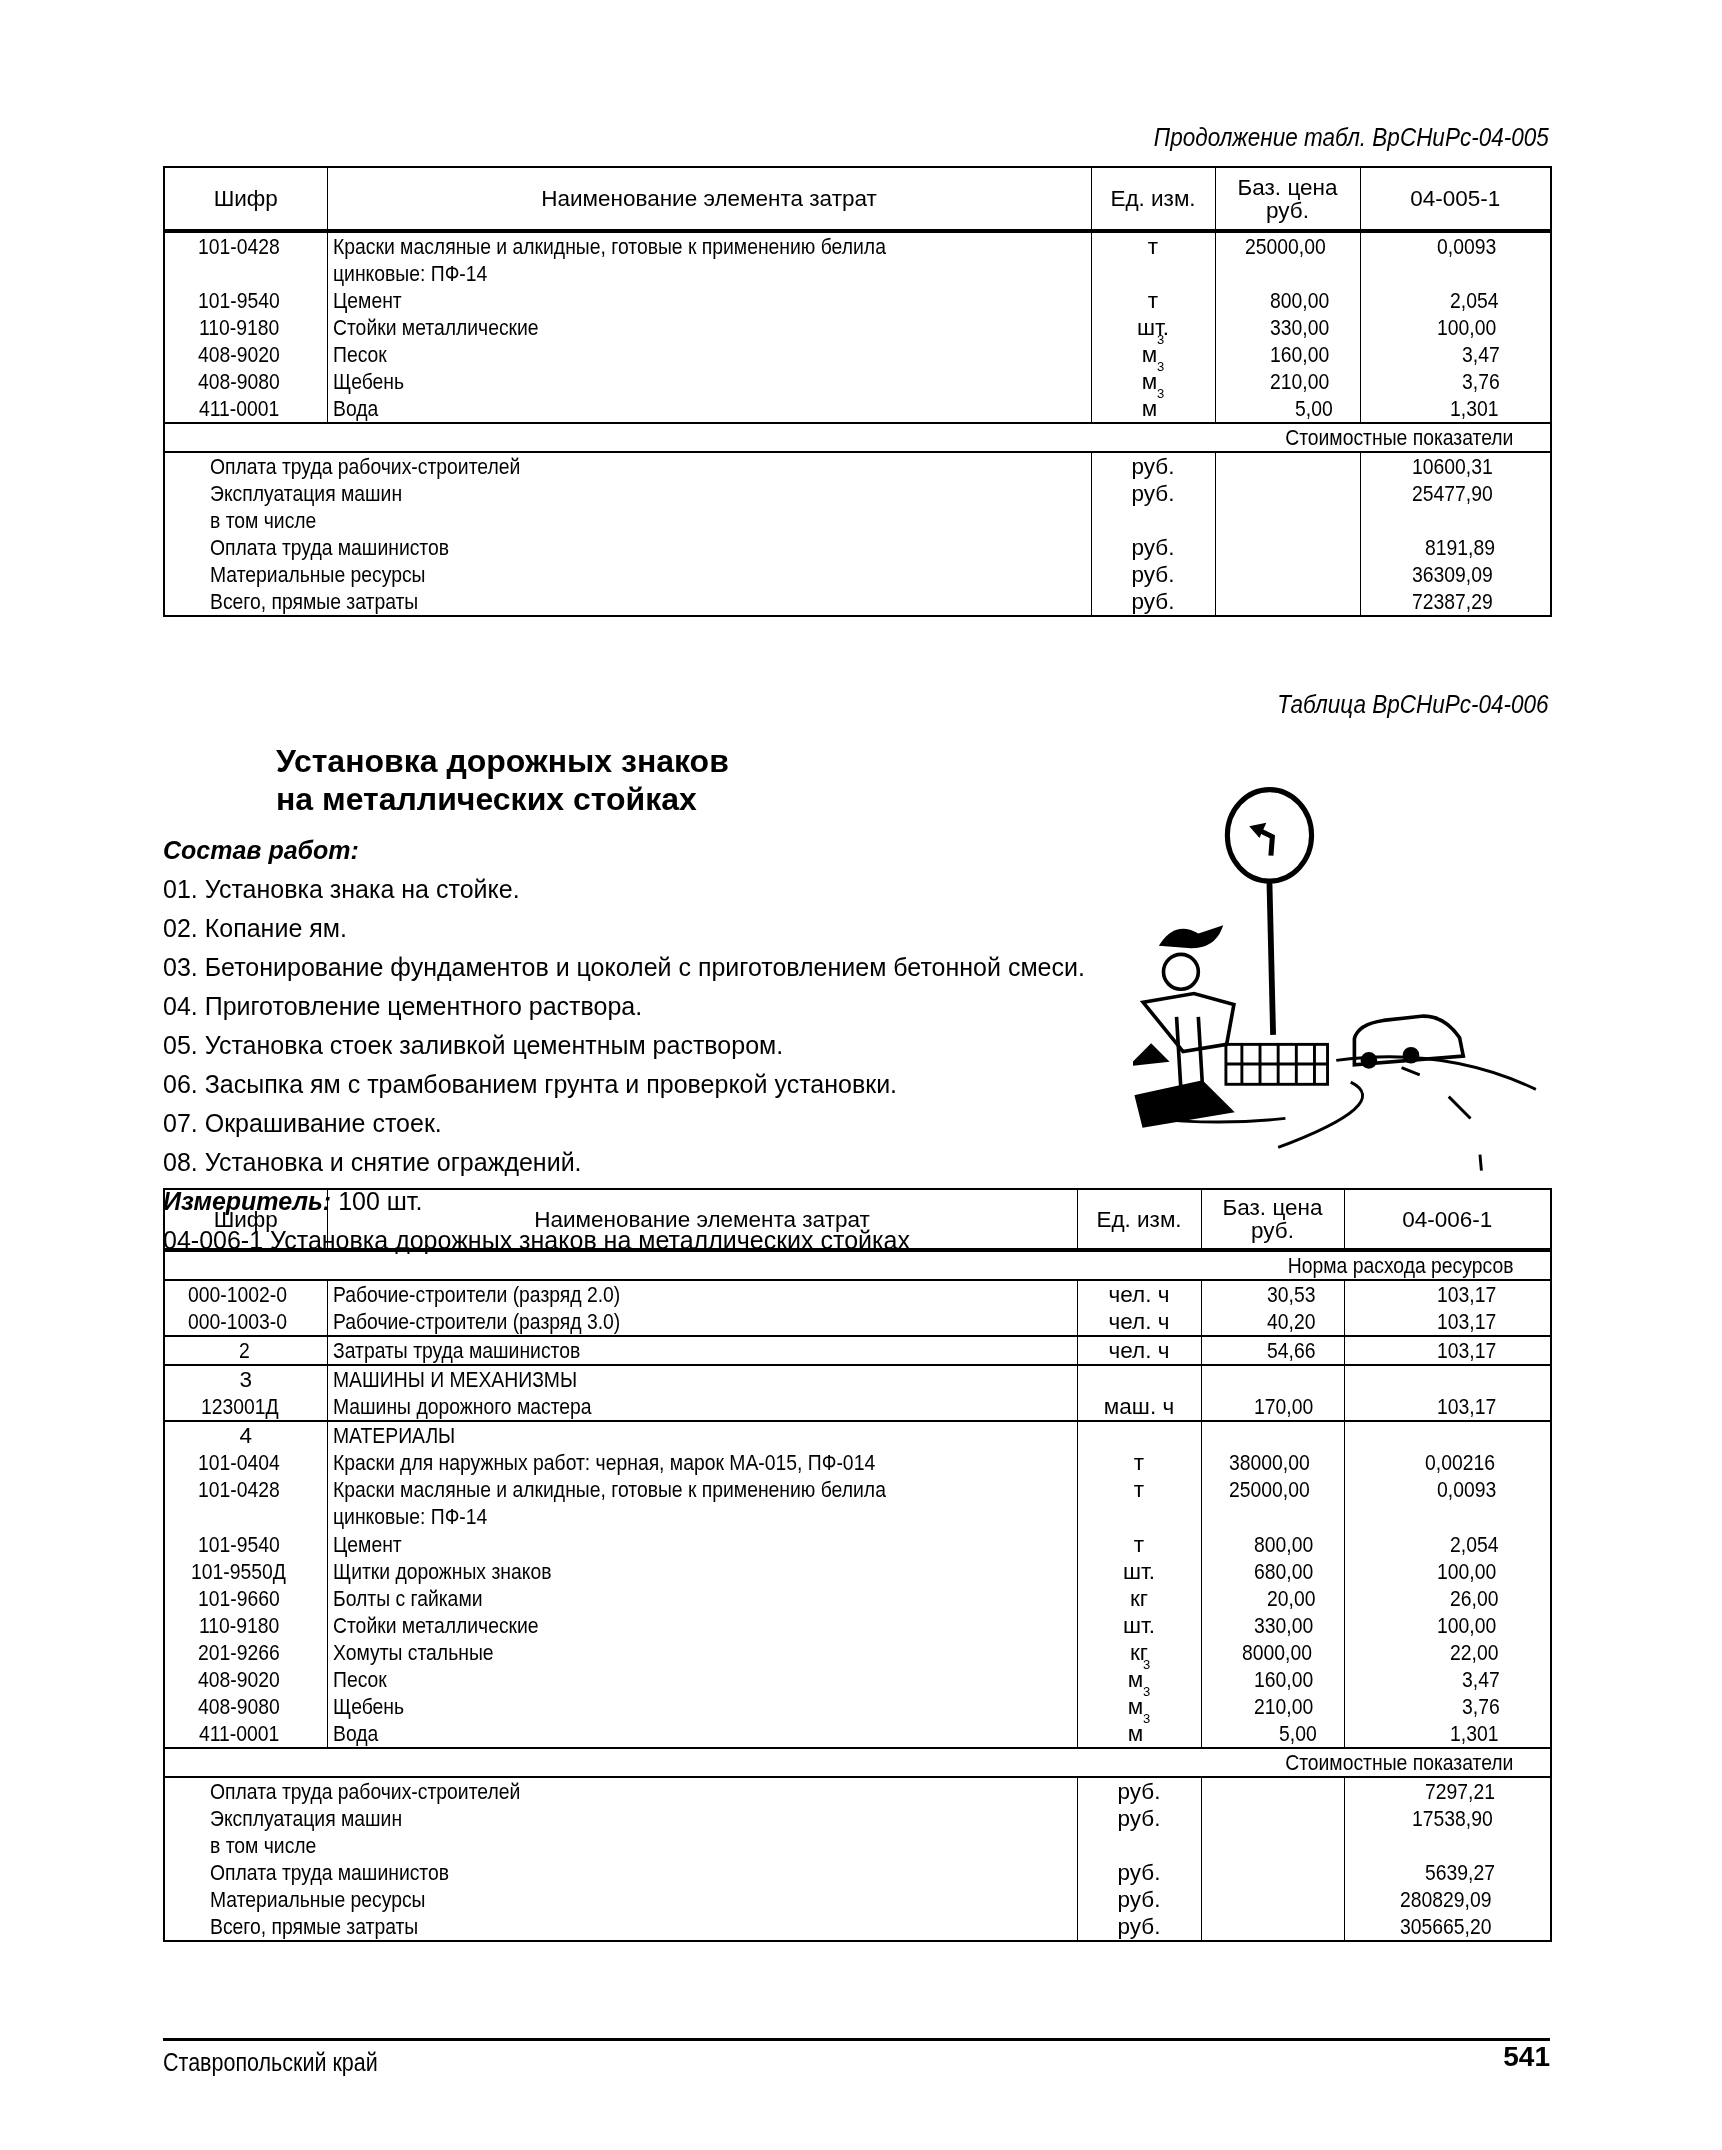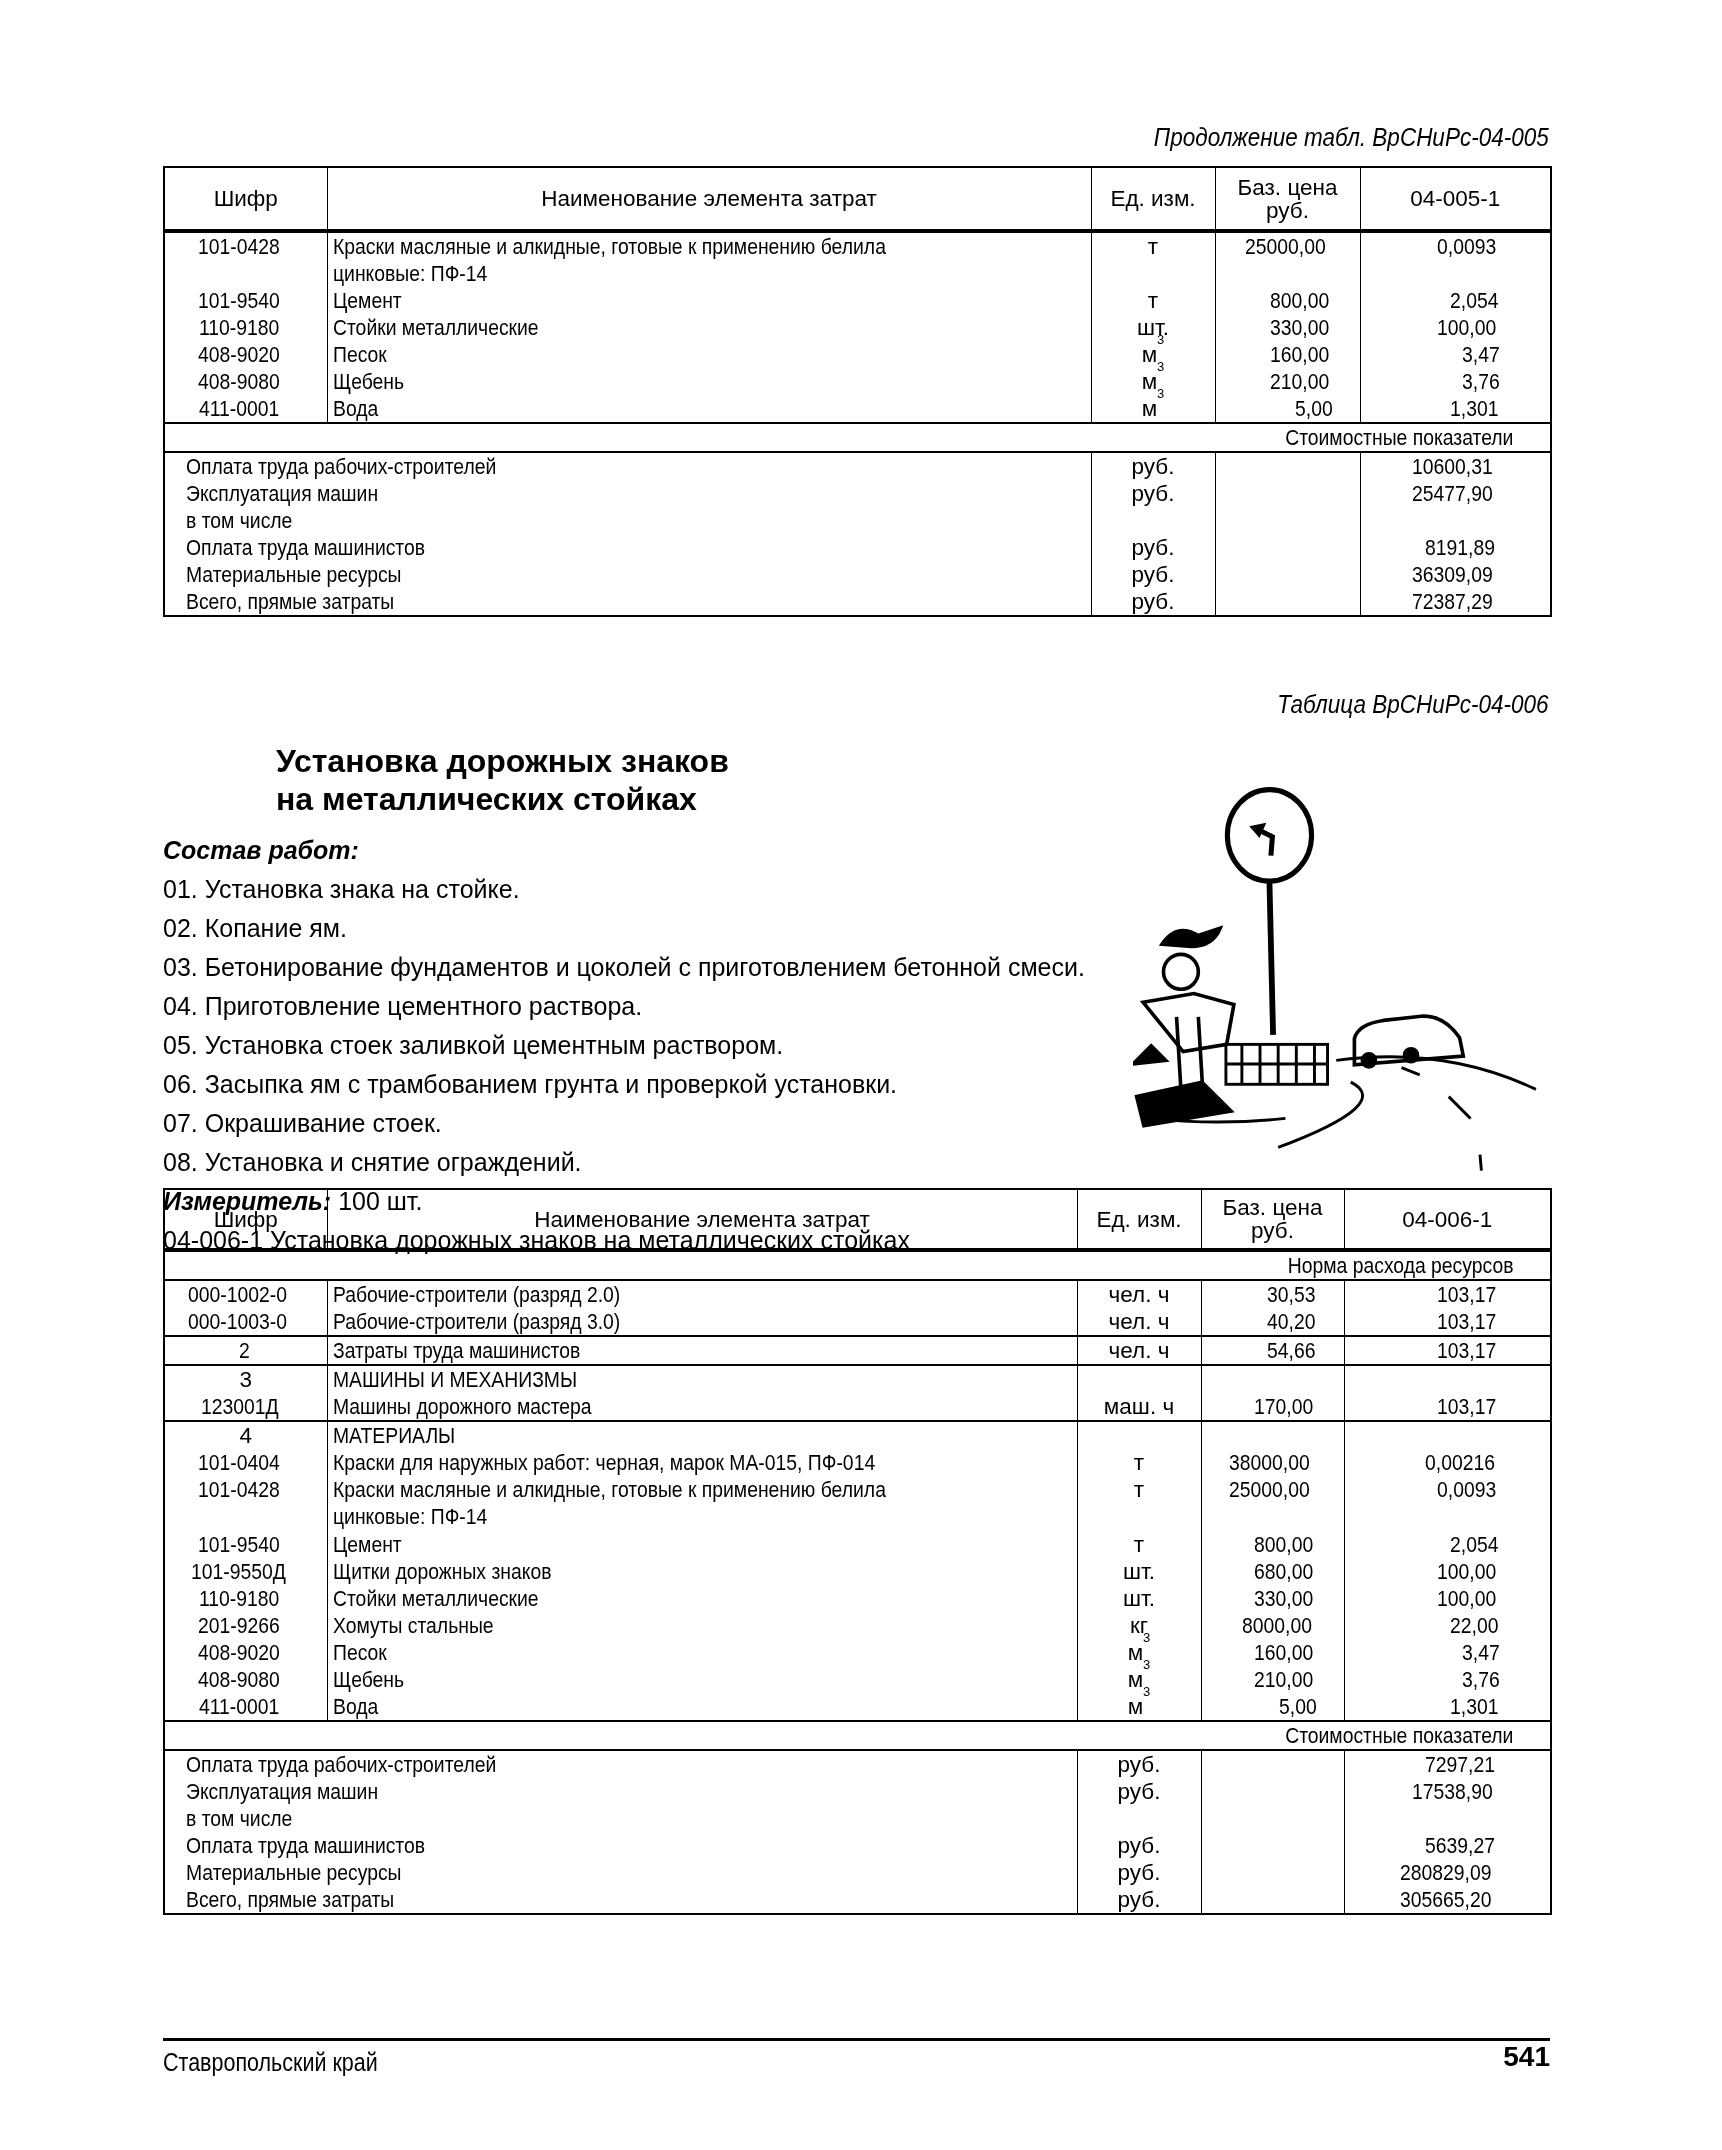--- a/index.html
+++ b/index.html
@@ -13,21 +13,21 @@
   table.cost td, table.cost th{padding:0 5.8px;vertical-align:top;line-height:27px;height:27px;font-weight:normal;overflow:visible;white-space:nowrap;}
   table.cost{border:2.9px solid #000;}
   table.cost th{border:1.5px solid #000;border-bottom:4.4px solid #000;text-align:center;vertical-align:middle;line-height:23px;}
   table.cost td.c1{border-right:1.5px solid #000;text-align:center;}
   table.cost td.c2{border-right:1.5px solid #000;text-align:left;}
   table.cost td.c3{border-right:1.5px solid #000;text-align:center;}
   table.cost td.c4{border-right:1.5px solid #000;text-align:right;padding-right:20.3px;}
   table.cost td.c5r{text-align:right;padding-right:44px;}
   table.cost tr.sect td{border-top:2.2px solid #000;}
   table.cost tr.band td{border-top:2.2px solid #000;border-bottom:2.2px solid #000;text-align:right;padding-right:37px;}
-  table.cost td.sumlabel{padding-left:21px;}
+  table.cost td.sumlabel{padding-left:45px;}
   .b{font-weight:bold;}
   sup{font-size:13px;line-height:0;vertical-align:top;position:relative;top:-1.5px;}
   .title{font-weight:bold;font-size:32px;text-align:left;width:726px;left:276px;line-height:38px;}
   .list{font-size:25px;left:163px;line-height:31px;}
   .list div{white-space:nowrap;margin-top:8px;}
   .bi{font-weight:bold;font-style:italic;}
   .footer-line{left:163px;width:1387px;height:2.9px;background:#000;top:2038px;}
 </style>
 </head>
 <body>
@@ -278,20 +278,27 @@
         <td class="c5r"><span class="narrow">2,054</span></td>
       </tr>
       <tr class="" style="">
         <td class="c1"><span class="narrow">101-9550Д</span></td>
         <td class="c2"><span class="narrow">Щитки дорожных знаков</span></td>
         <td class="c3">шт.</td>
         <td class="c4"><span class="narrow">680,00</span></td>
         <td class="c5r"><span class="narrow">100,00</span></td>
       </tr>
       <tr class="" style="">
+        <td class="c1"><span class="narrow">101-9660</span></td>
+        <td class="c2"><span class="narrow">Болты с гайками</span></td>
+        <td class="c3">кг</td>
+        <td class="c4"><span class="narrow">20,00</span></td>
+        <td class="c5r"><span class="narrow">26,00</span></td>
+      </tr>
+      <tr class="" style="">
         <td class="c1"><span class="narrow">110-9180</span></td>
         <td class="c2"><span class="narrow">Стойки металлические</span></td>
         <td class="c3">шт.</td>
         <td class="c4"><span class="narrow">330,00</span></td>
         <td class="c5r"><span class="narrow">100,00</span></td>
       </tr>
       <tr class="" style="">
         <td class="c1"><span class="narrow">201-9266</span></td>
         <td class="c2"><span class="narrow">Хомуты стальные</span></td>
         <td class="c3">кг</td>

